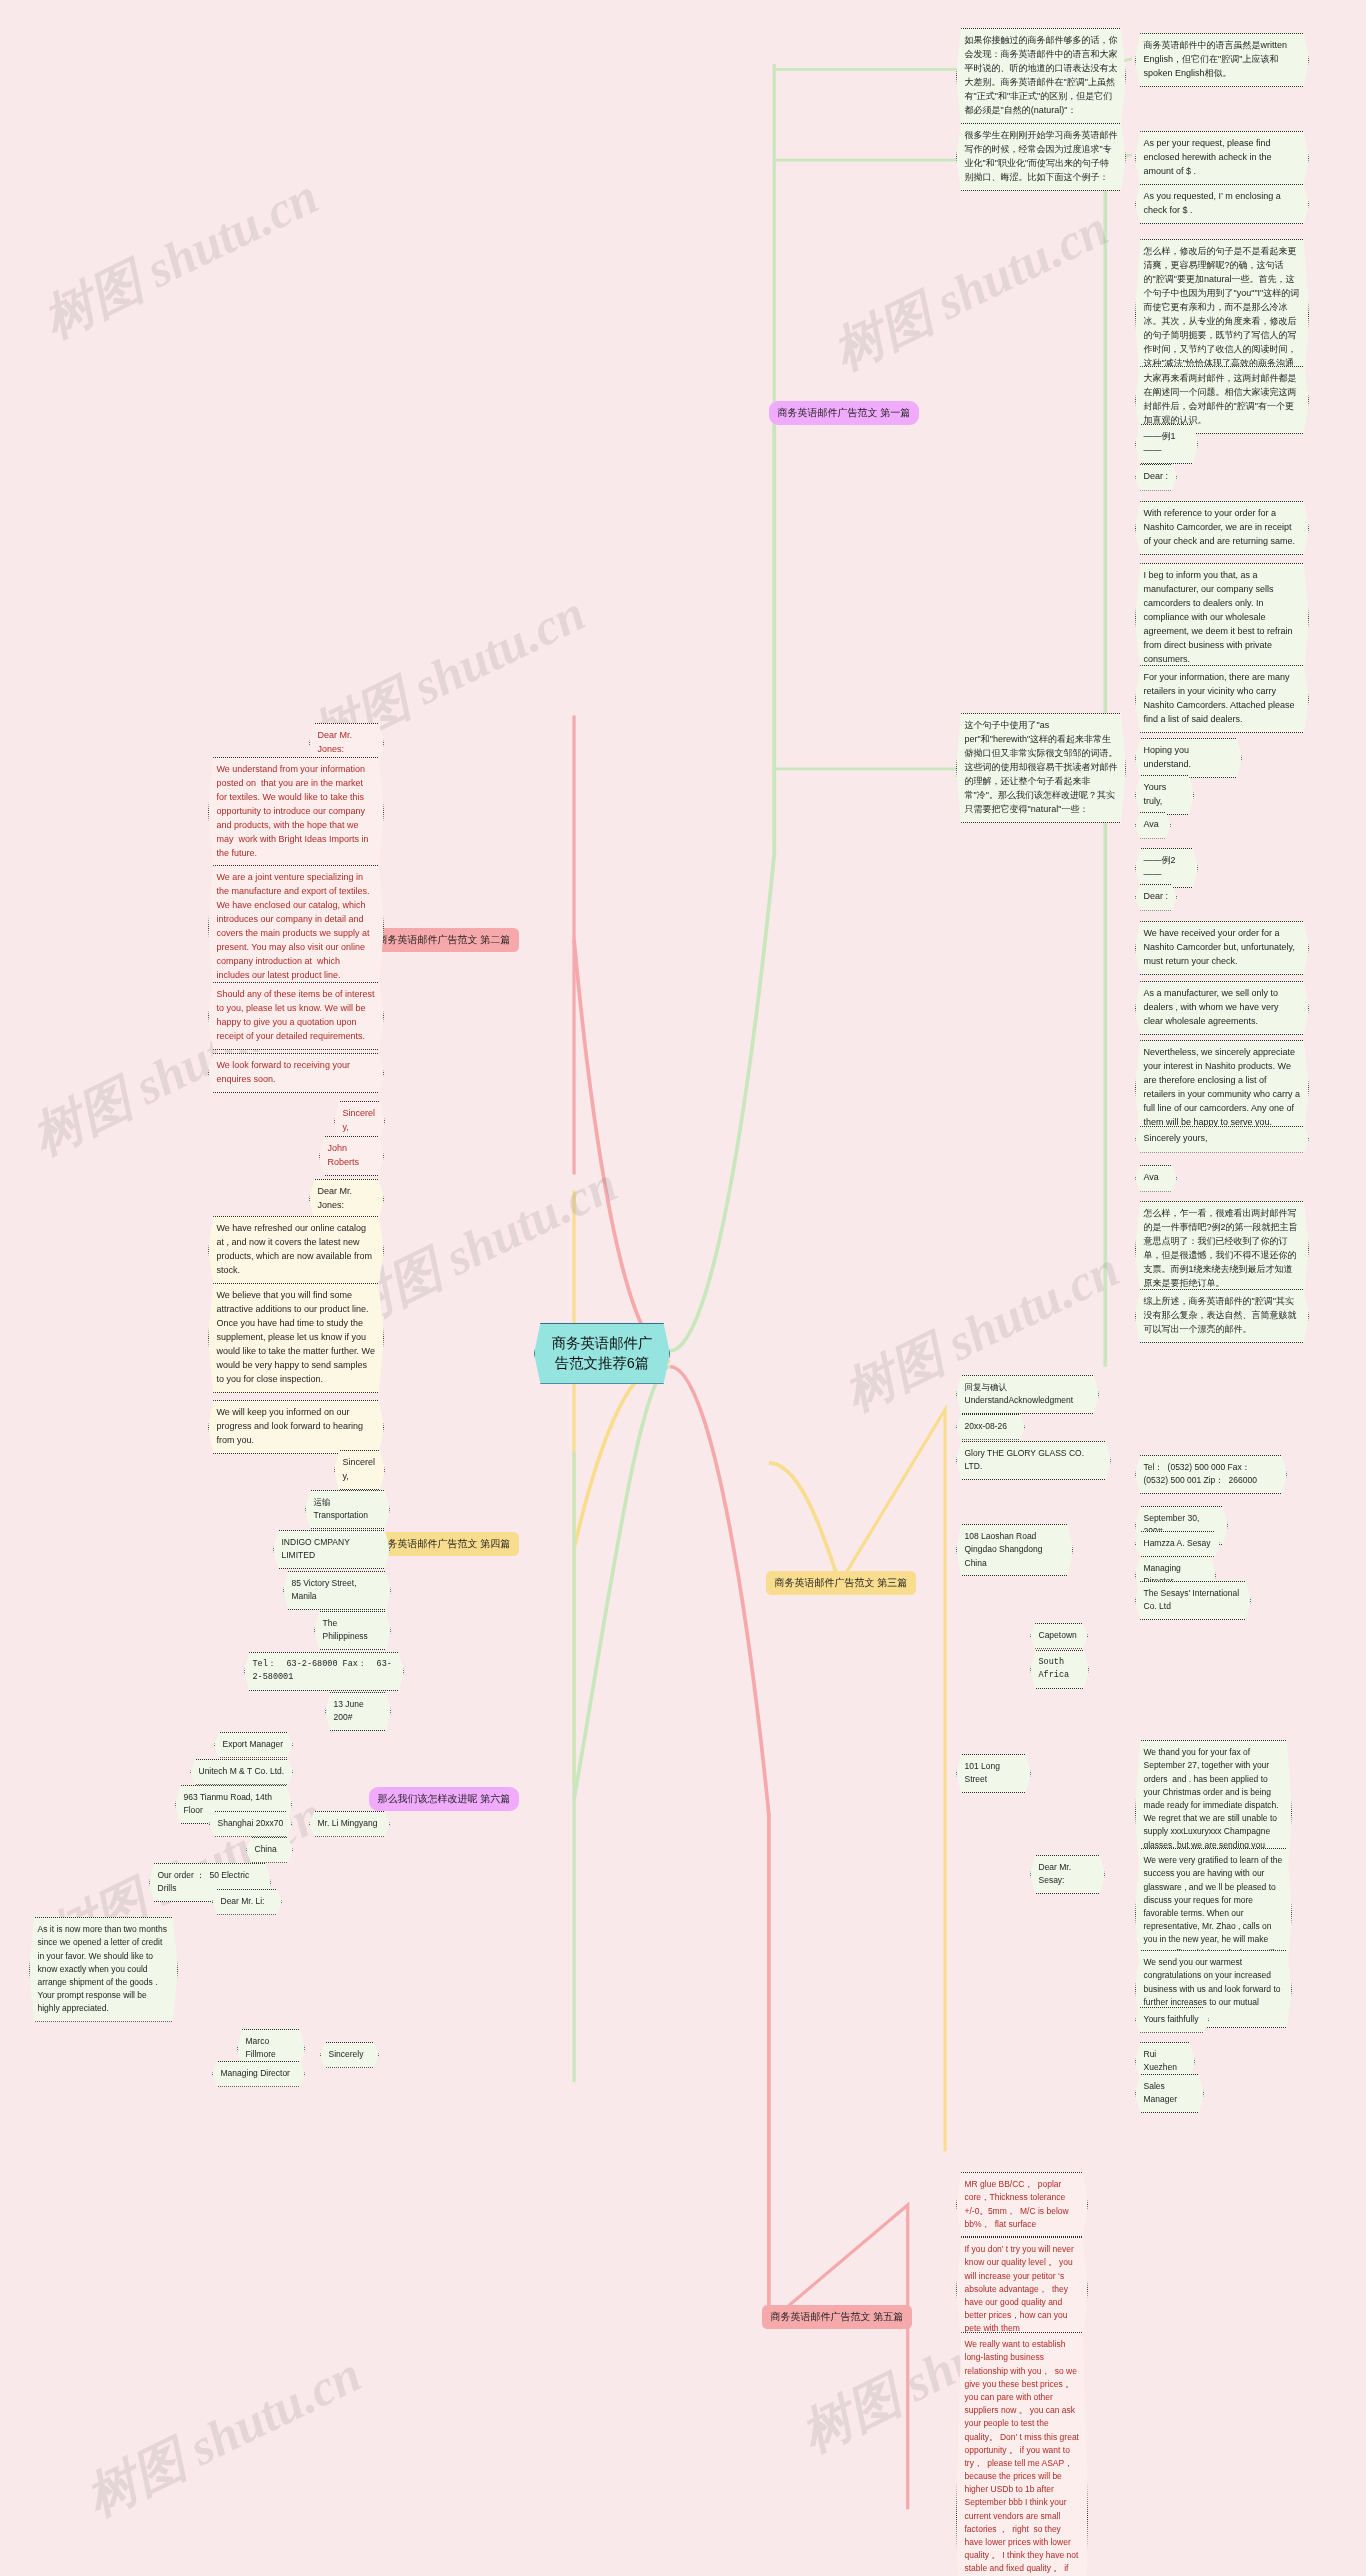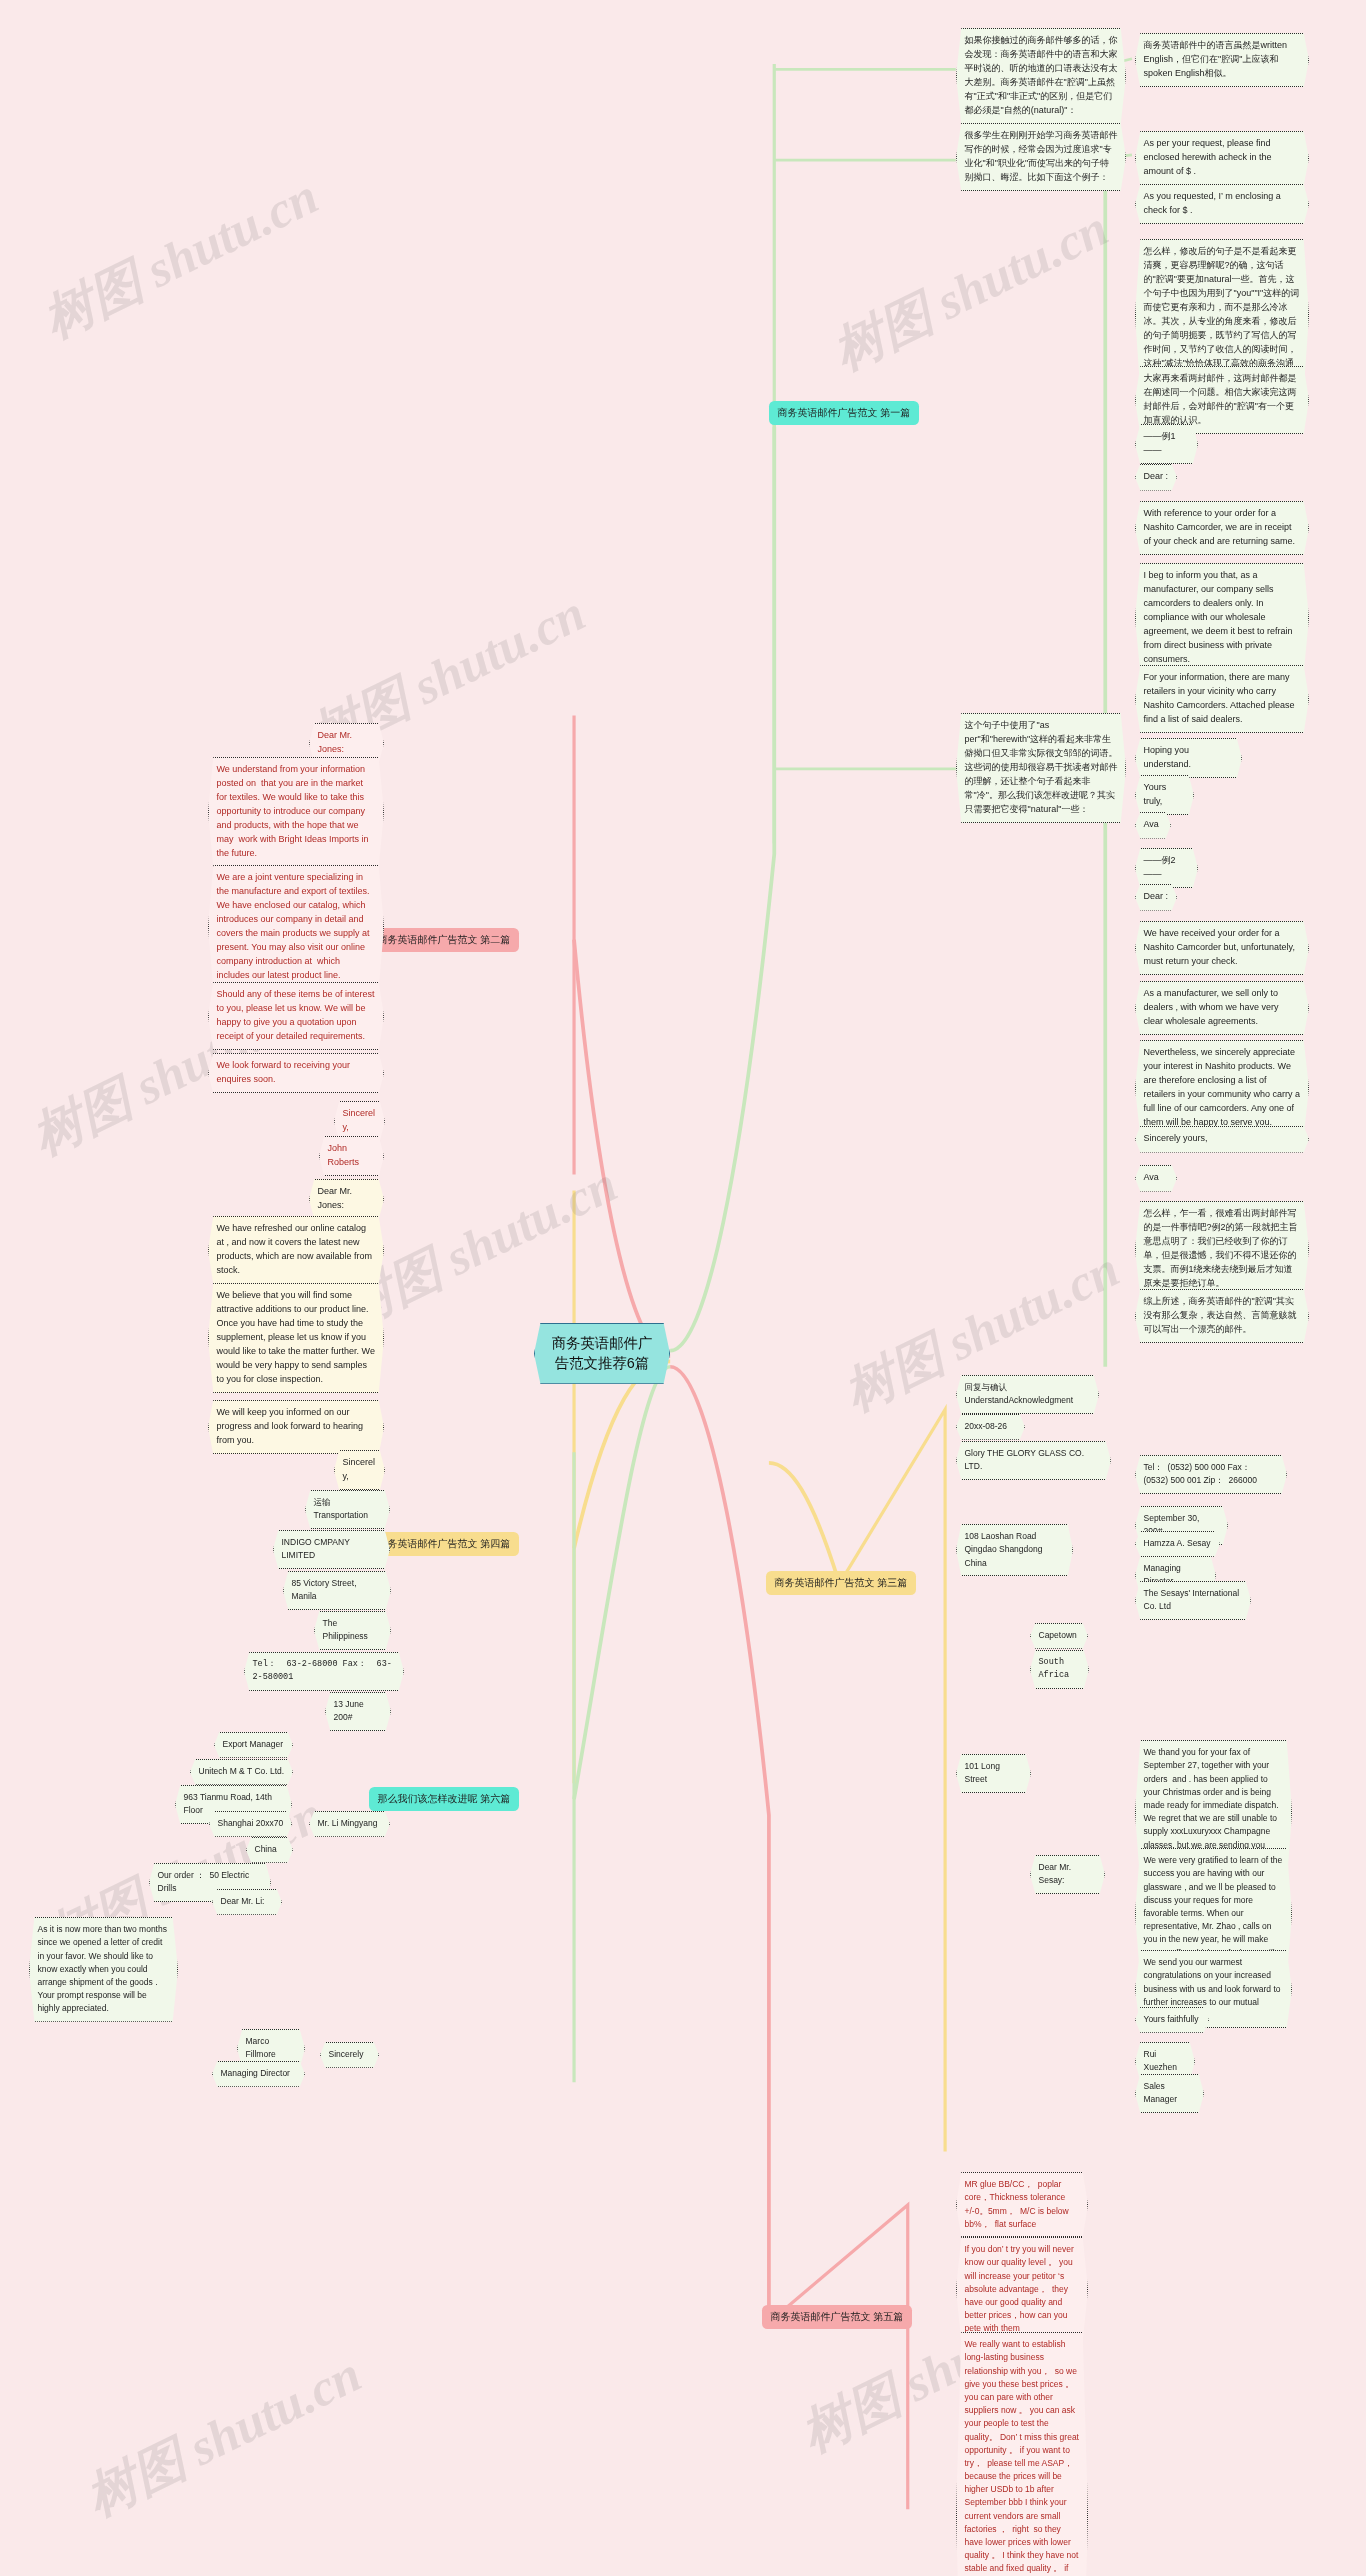--- a/index.html
+++ b/index.html
@@ -35,21 +35,21 @@
   .node.yellow{background:#fdf8e3;color:#232323;}
   .node.small{font-size:8.5px;}
 
   
   .branch{
     position:absolute;box-sizing:border-box;
     border-radius:5.3px;padding:4.8px 8.5px;
     font-size:10px;font-weight:500;color:#1d1d1d;
     white-space:nowrap;text-align:center;
   }
-  .branch.g{background:#5eead4;}
+  .branch.g{background:#f0abfc;border-radius:9px;}
   .branch.r{background:#f6a9ab;}
   .branch.y{background:#f8dd8e;}
 
   
   .root{
     position:absolute;box-sizing:border-box;
     background:#95e4df;border:1.1px solid #2d6f8f;
     color:#111;font-size:14.4px;line-height:1.45;
     text-align:center;padding:8.5px 10.7px;
     clip-path:polygon(6.4px 0,calc(100% - 6.4px) 0,100% 50%,calc(100% - 6.4px) 100%,6.4px 100%,0 50%);

